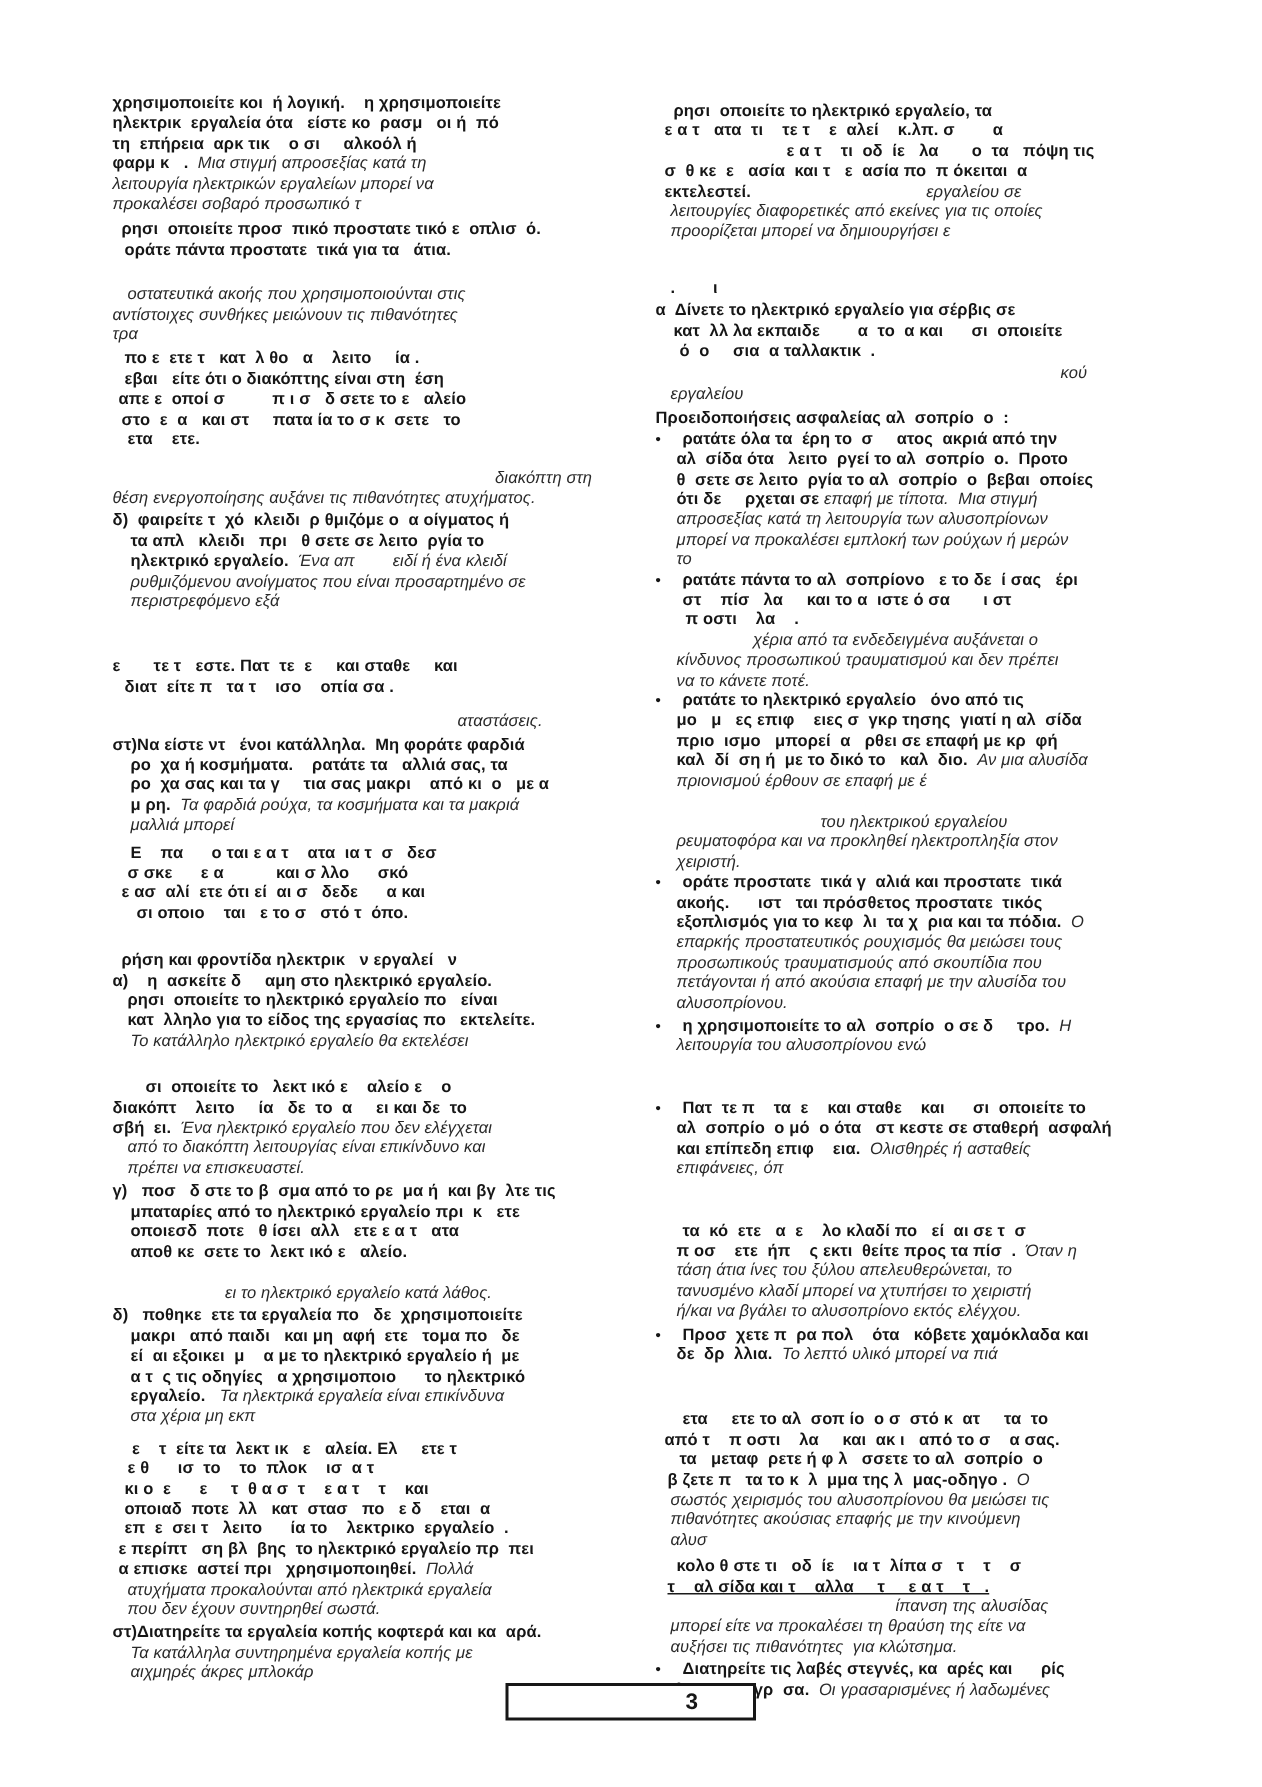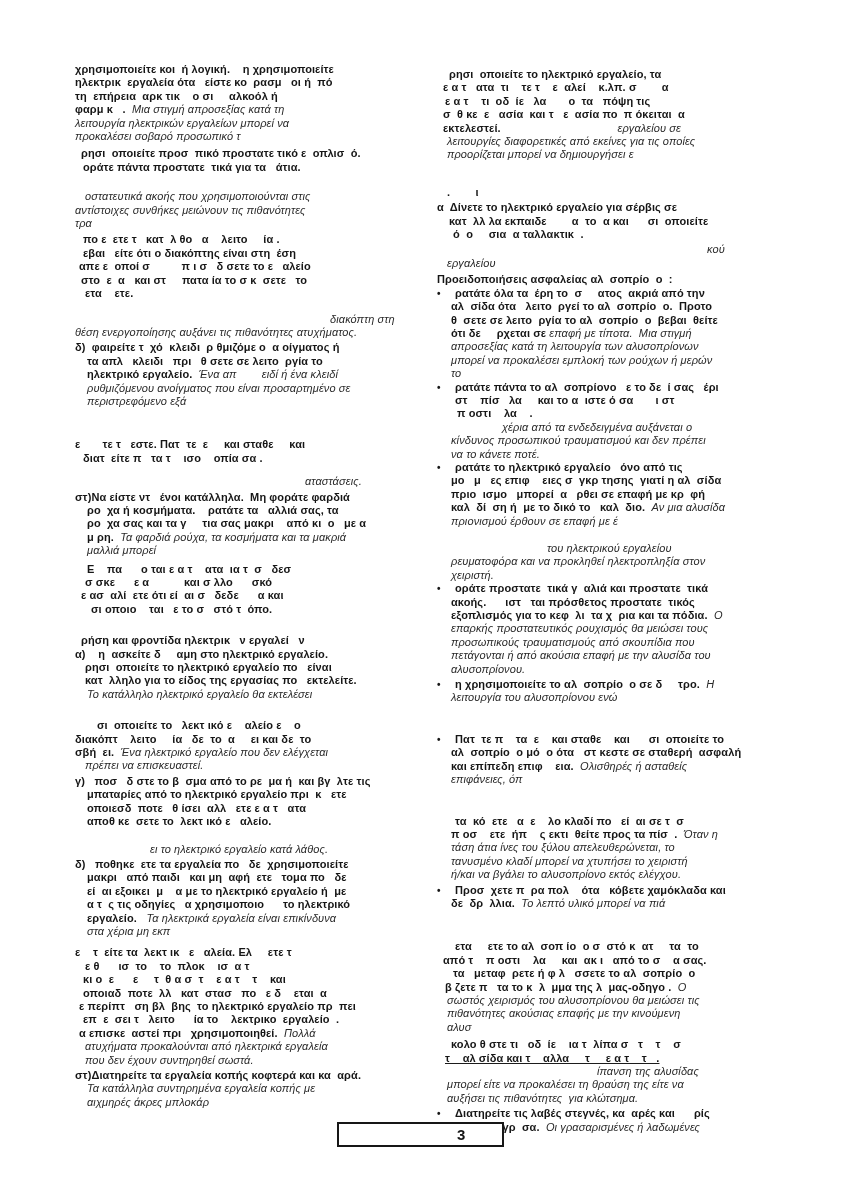--- a/index.html
+++ b/index.html
@@ -88,63 +88,64 @@
       <div class="ln" style="padding-left: 6px;"><span class="b">ε ασ  αλί  ετε ότι εί  αι σ   δεδε      α και</span></div>
       <div class="ln" style="padding-left: 16px;"><span class="b">σι οποιο    ται   ε το σ   στό τ  όπο.</span></div>
       <div class="ln" style="margin-top: 18px; padding-left: 6px;"><span class="b">ρήση και φροντίδα ηλεκτρικ   ν εργαλεί   ν</span></div>
       <div class="ln" style="padding-left: 0px;"><span class="b">α)    η  ασκείτε δ     αμη στο ηλεκτρικό εργαλείο.</span></div>
       <div class="ln" style="padding-left: 10px;"><span class="b">ρησι  οποιείτε το ηλεκτρικό εργαλείο πο   είναι</span></div>
       <div class="ln" style="padding-left: 10px;"><span class="b">κατ  λληλο για το είδος της εργασίας πο   εκτελείτε.</span></div>
       <div class="ln" style="padding-left: 12px;"><span class="i">Το κατάλληλο ηλεκτρικό εργαλείο θα εκτελέσει</span></div>
       <div class="ln" style="margin-top: 18px; padding-left: 22px;"><span class="b">σι  οποιείτε το   λεκτ ικό ε    αλείο ε    ο</span></div>
       <div class="ln" style="padding-left: 0px;"><span class="b">διακόπτ    λειτο     ία   δε  το  α     ει και δε  το</span></div>
       <div class="ln" style="padding-left: 0px;"><span class="b">σβή  ει.  </span><span class="i">Ένα ηλεκτρικό εργαλείο που δεν ελέγχεται</span></div>
+      <div class="ln" style="padding-left: 10px;"><span class="i">από το διακόπτη λειτουργίας είναι επικίνδυνο και</span></div>
       <div class="ln" style="padding-left: 10px;"><span class="i">πρέπει να επισκευαστεί.</span></div>
       <div class="ln" style="margin-top: 2px; padding-left: 0px;"><span class="b">γ)   ποσ   δ στε το β  σμα από το ρε  μα ή  και βγ  λτε τις</span></div>
       <div class="ln" style="padding-left: 12px;"><span class="b">μπαταρίες από το ηλεκτρικό εργαλείο πρι  κ   ετε</span></div>
       <div class="ln" style="padding-left: 12px;"><span class="b">οποιεσδ  ποτε   θ ίσει  αλλ   ετε ε α τ   ατα</span></div>
       <div class="ln" style="padding-left: 12px;"><span class="b">αποθ κε  σετε το  λεκτ ικό ε   αλείο.</span></div>
       <div class="ln" style="margin-top: 14px; padding-left: 75px;"><span class="i">ει το ηλεκτρικό εργαλείο κατά λάθος.</span></div>
       <div class="ln" style="margin-top: 2px; padding-left: 0px;"><span class="b">δ)   ποθηκε  ετε τα εργαλεία πο   δε  χρησιμοποιείτε</span></div>
       <div class="ln" style="padding-left: 12px;"><span class="b">μακρι   από παιδι   και μη  αφή  ετε   τομα πο   δε</span></div>
       <div class="ln" style="padding-left: 12px;"><span class="b">εί  αι εξοικει  μ    α με το ηλεκτρικό εργαλείο ή  με</span></div>
       <div class="ln" style="padding-left: 12px;"><span class="b">α τ  ς τις οδηγίες   α χρησιμοποιο      το ηλεκτρικό</span></div>
       <div class="ln" style="padding-left: 12px;"><span class="b">εργαλείο.   </span><span class="i">Τα ηλεκτρικά εργαλεία είναι επικίνδυνα</span></div>
       <div class="ln" style="padding-left: 12px;"><span class="i">στα χέρια μη εκπ</span></div>
-      <div class="ln" style="margin-top: 8px; padding-left: 0px;"><span class="b">ε    τ  είτε τα  λεκτ ικ   ε   αλεία. Ελ     ετε τ</span></div>
+      <div class="ln" style="margin-top: 8px; padding-left: 0px; margin-left: 13px;"><span class="b">ε    τ  είτε τα  λεκτ ικ   ε   αλεία. Ελ     ετε τ</span></div>
       <div class="ln" style="padding-left: 10px;"><span class="b">ε θ      ισ  το    το  πλοκ    ισ  α τ</span></div>
       <div class="ln" style="padding-left: 8px;"><span class="b">κι ο  ε      ε     τ  θ α σ  τ    ε α τ    τ    και</span></div>
       <div class="ln" style="padding-left: 8px;"><span class="b">οποιαδ  ποτε  λλ   κατ  στασ   πο   ε δ    εται  α</span></div>
+      <div class="ln" style="padding-left: 8px;"><span class="b">επ  ε  σει τ   λειτο      ία το    λεκτρικο  εργαλείο  .</span></div>
       <div class="ln" style="padding-left: 4px;"><span class="b">ε περίπτ   ση βλ  βης  το ηλεκτρικό εργαλείο πρ  πει</span></div>
-      <div class="ln" style="padding-left: 8px;"><span class="b">επ  ε  σει τ   λειτο      ία το    λεκτρικο  εργαλείο  .</span></div>
       <div class="ln" style="padding-left: 4px;"><span class="b">α επισκε  αστεί πρι   χρησιμοποιηθεί.  </span><span class="i">Πολλά</span></div>
       <div class="ln" style="padding-left: 10px;"><span class="i">ατυχήματα προκαλούνται από ηλεκτρικά εργαλεία</span></div>
       <div class="ln" style="padding-left: 10px;"><span class="i">που δεν έχουν συντηρηθεί σωστά.</span></div>
       <div class="ln" style="margin-top: 2px; padding-left: 0px;"><span class="b">στ)Διατηρείτε τα εργαλεία κοπής κοφτερά και κα  αρά.</span></div>
       <div class="ln" style="padding-left: 12px;"><span class="i">Τα κατάλληλα συντηρημένα εργαλεία κοπής με</span></div>
       <div class="ln" style="padding-left: 12px;"><span class="i">αιχμηρές άκρες μπλοκάρ</span></div>
     </div>
   <div class="col col-right" id="col-right">
       <div class="ln" style="padding-left: 12px;"><span class="b">ρησι  οποιείτε το ηλεκτρικό εργαλείο, τα</span></div>
       <div class="ln" style="padding-left: 6px;"><span class="b">ε α τ   ατα  τι    τε τ    ε  αλεί    κ.λπ. σ        α</span></div>
-      <div class="ln" style="padding-left: 8px;"><span class="b">ε α τ    τι  οδ  ίε   λα       ο  τα   πόψη τις</span></div>
+      <div class="ln" style="padding-left: 8px; text-align: center;"><span class="b">ε α τ    τι  οδ  ίε   λα       ο  τα   πόψη τις</span></div>
       <div class="ln" style="padding-left: 6px;"><span class="b">σ  θ κε  ε   ασία  και τ   ε  ασία πο  π όκειται  α</span></div>
       <div class="ln" style="padding-left: 6px;"><span class="b">εκτελεστεί.</span><span class="i">                                     εργαλείου σε</span></div>
       <div class="ln" style="padding-left: 10px;"><span class="i">λειτουργίες διαφορετικές από εκείνες για τις οποίες</span></div>
       <div class="ln" style="padding-left: 10px;"><span class="i">προορίζεται μπορεί να δημιουργήσει ε</span></div>
       <div class="ln" style="margin-top: 24px; padding-left: 10px;"><span class="b">.        ι</span></div>
       <div class="ln" style="margin-top: 2px; padding-left: 0px;"><span class="b">α  Δίνετε το ηλεκτρικό εργαλείο για σέρβις σε</span></div>
       <div class="ln" style="padding-left: 12px;"><span class="b">κατ  λλ λα εκπαιδε        α  το  α και      σι  οποιείτε</span></div>
       <div class="ln" style="padding-left: 16px;"><span class="b">ό  ο     σια  α ταλλακτικ  .</span></div>
       <div class="ln" style="margin-top: 2px; padding-left: 270px;"><span class="i">κού</span></div>
       <div class="ln" style="padding-left: 10px;"><span class="i">εργαλείου</span></div>
       <div class="ln" style="margin-top: 3px; padding-left: 0px;"><span class="b">Προειδοποιήσεις ασφαλείας αλ  σοπρίο  ο  :</span></div>
       <div class="ln" style="padding-left: 0px;"><span class="bu">•</span><span class="b">ρατάτε όλα τα  έρη το  σ     ατος  ακριά από την</span></div>
       <div class="ln" style="padding-left: 14px;"><span class="b">αλ  σίδα ότα   λειτο  ργεί το αλ  σοπρίο  ο.  Προτο</span></div>
-      <div class="ln" style="padding-left: 14px;"><span class="b">θ  σετε σε λειτο  ργία το αλ  σοπρίο  ο  βεβαι  θείτε</span></div>
+      <div class="ln" style="padding-left: 14px;"><span class="b">θ  σετε σε λειτο  ργία το αλ  σοπρίο  ο  βεβαι  οποίες</span></div>
       <div class="ln" style="padding-left: 14px;"><span class="b">ότι δε     ρχεται σε </span><span class="i">επαφή με τίποτα.  Μια στιγμή</span></div>
       <div class="ln" style="padding-left: 14px;"><span class="i">απροσεξίας κατά τη λειτουργία των αλυσοπρίονων</span></div>
       <div class="ln" style="padding-left: 14px;"><span class="i">μπορεί να προκαλέσει εμπλοκή των ρούχων ή μερών</span></div>
       <div class="ln" style="padding-left: 14px;"><span class="i">το</span></div>
       <div class="ln" style="padding-left: 0px;"><span class="bu">•</span><span class="b">ρατάτε πάντα το αλ  σοπρίονο   ε το δε  ί σας   έρι</span></div>
       <div class="ln" style="padding-left: 18px;"><span class="b">στ    πίσ   λα     και το α  ιστε ό σα       ι στ</span></div>
       <div class="ln" style="padding-left: 20px;"><span class="b">π οστι    λα    .</span></div>
       <div class="ln" style="padding-left: 65px;"><span class="i">χέρια από τα ενδεδειγμένα αυξάνεται ο</span></div>
       <div class="ln" style="padding-left: 14px;"><span class="i">κίνδυνος προσωπικού τραυματισμού και δεν πρέπει</span></div>
       <div class="ln" style="padding-left: 14px;"><span class="i">να το κάνετε ποτέ.</span></div>

